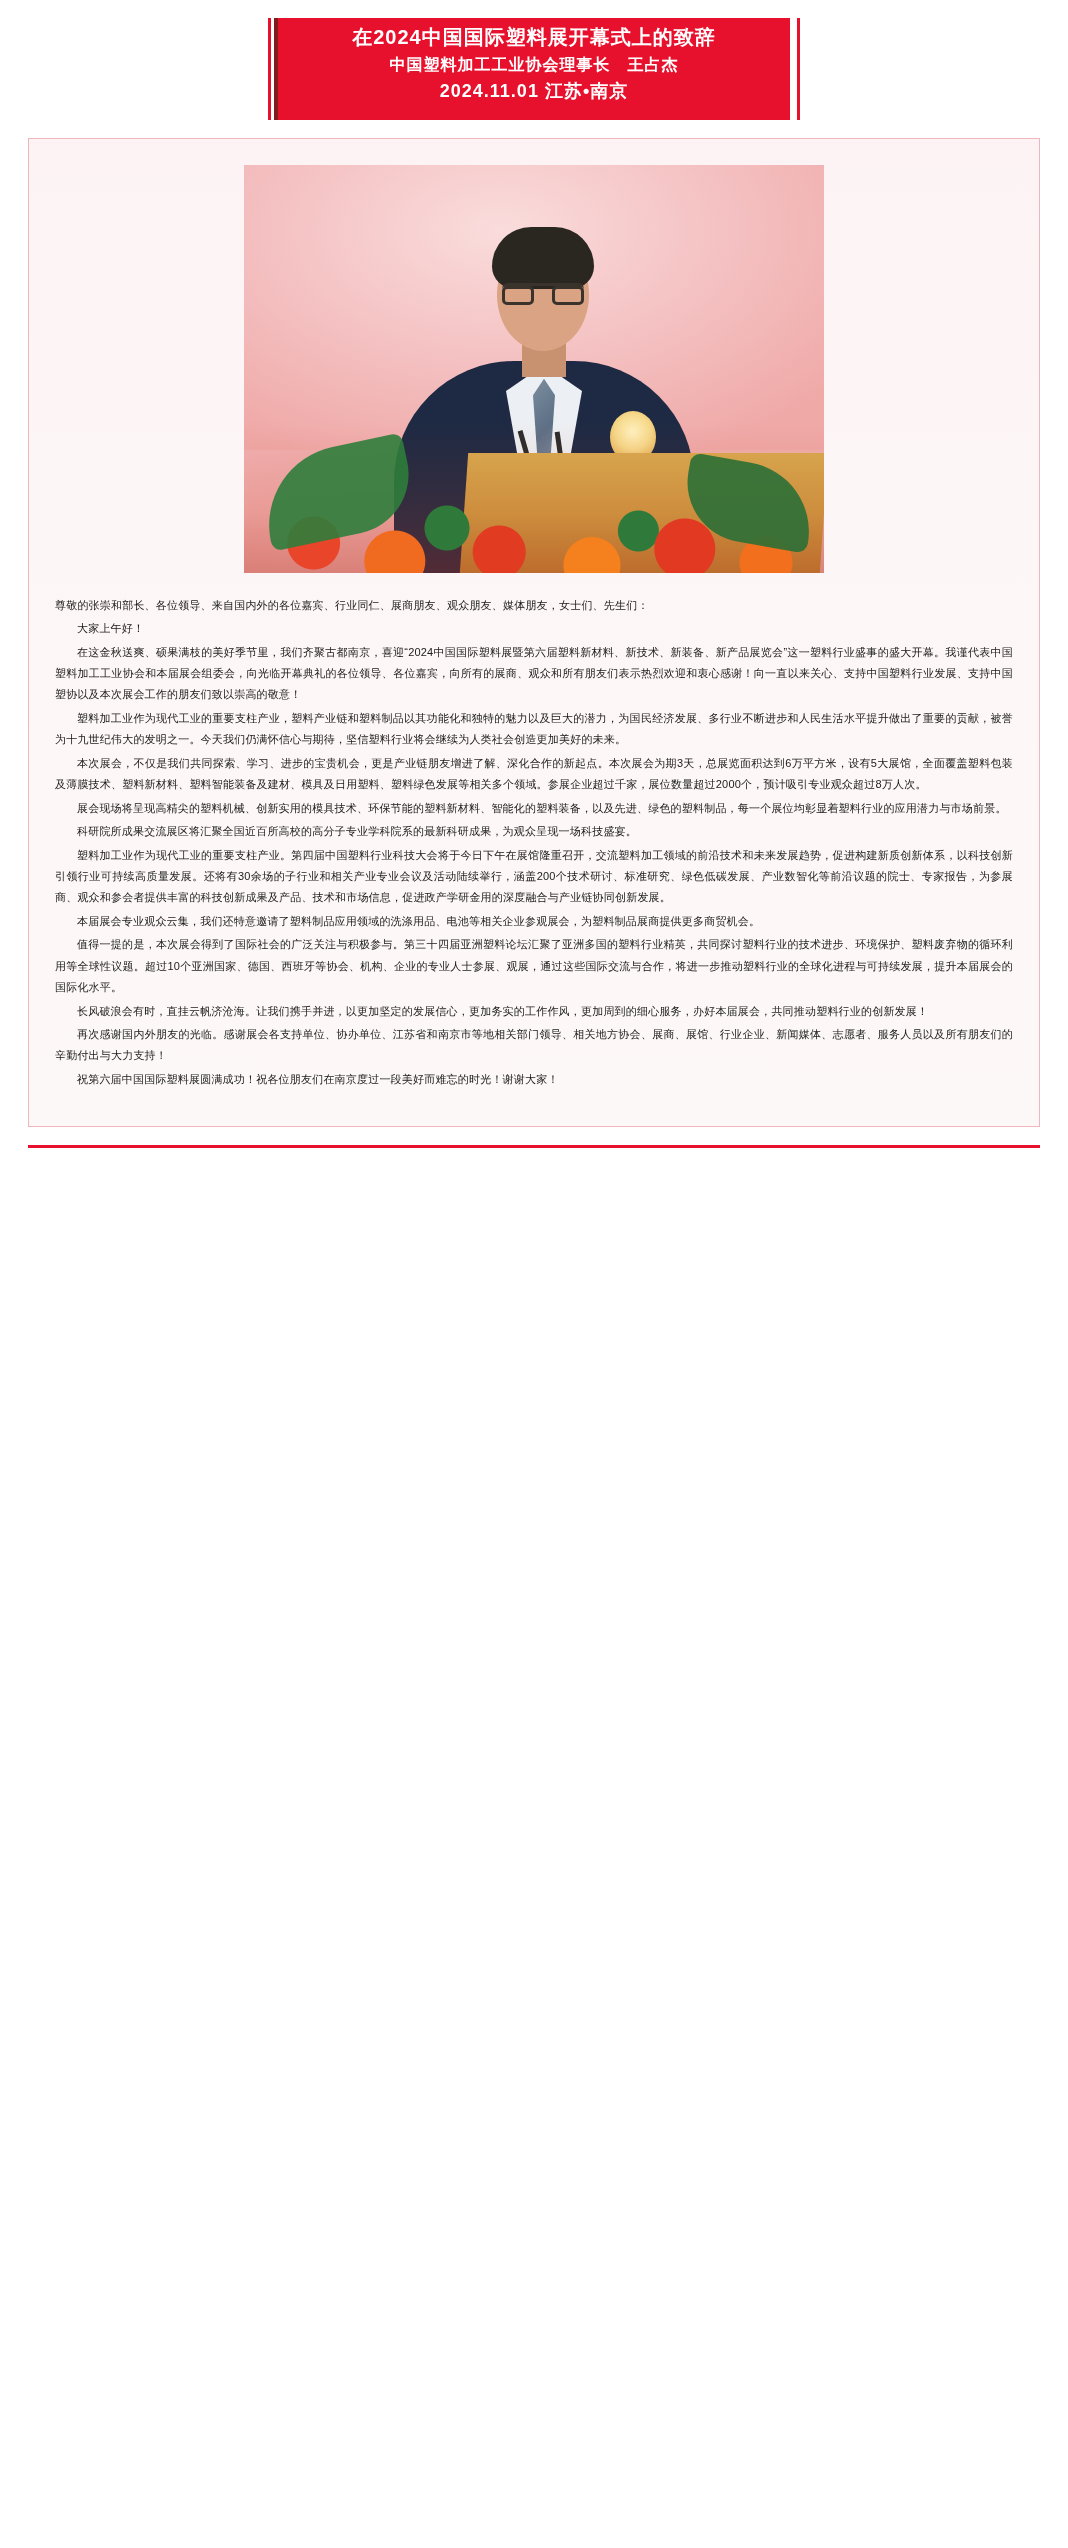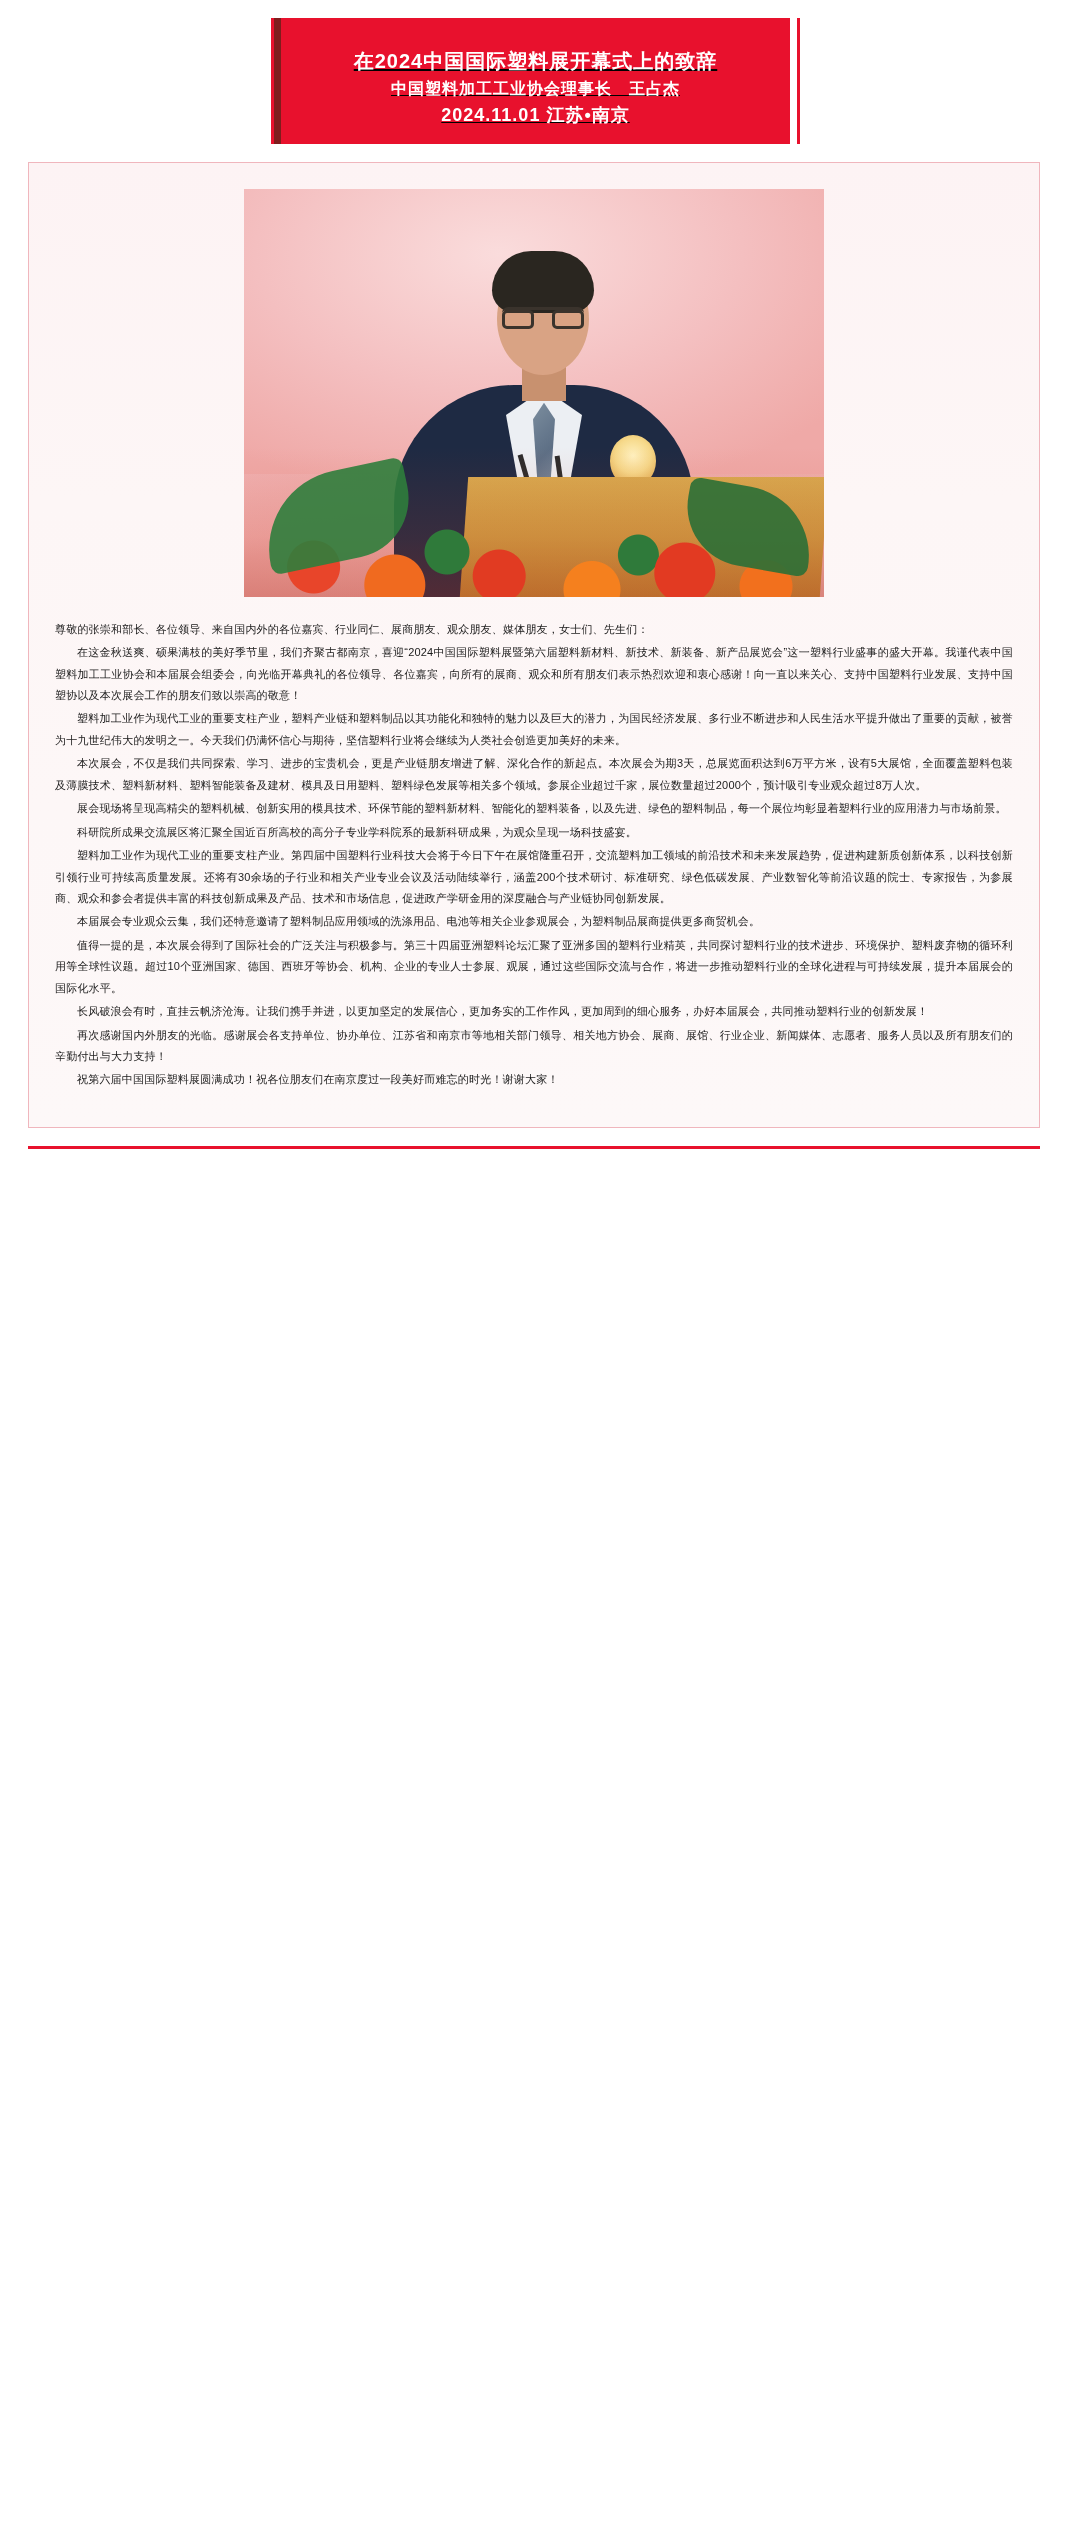--- a/index.html
+++ b/index.html
@@ -23,27 +23,26 @@
 
   
   .header-wrap {
     padding: 18px 0 14px 0;
     display: flex;
     justify-content: center;
   }
   .header-banner {
     background: #e8112d;
     width: 520px;
-    padding: 28px 18px 14px 18px;
+    padding: 4px 18px 14px 18px;
     box-sizing: border-box;
     text-align: center;
-    border-left: 7px solid #7f1d1d;
+    border-left: 4px solid #7f1d1d;
     border-right: 4px solid #ffffff;
     position: relative;
-    text-decoration: underline;
   }
   .header-banner::before,
   .header-banner::after {
     content: "";
     position: absolute;
     top: 0;
     bottom: 0;
     width: 3px;
     background: #e8112d;
   }
@@ -286,20 +285,21 @@
         <div class="ph-flower"></div>
         <div class="ph-podium"></div>
         <div class="ph-flowers"></div>
         <div class="ph-leaf-l"></div>
         <div class="ph-leaf-r"></div>
       </div>
     </div>
 
     <div class="article">
       <p class="noindent">尊敬的张崇和部长、各位领导、来自国内外的各位嘉宾、行业同仁、展商朋友、观众朋友、媒体朋友，女士们、先生们：</p>
+      <p>大家上午好！</p>
       <p>在这金秋送爽、硕果满枝的美好季节里，我们齐聚古都南京，喜迎“2024中国国际塑料展暨第六届塑料新材料、新技术、新装备、新产品展览会”这一塑料行业盛事的盛大开幕。我谨代表中国塑料加工工业协会和本届展会组委会，向光临开幕典礼的各位领导、各位嘉宾，向所有的展商、观众和所有朋友们表示热烈欢迎和衷心感谢！向一直以来关心、支持中国塑料行业发展、支持中国塑协以及本次展会工作的朋友们致以崇高的敬意！</p>
       <p>塑料加工业作为现代工业的重要支柱产业，塑料产业链和塑料制品以其功能化和独特的魅力以及巨大的潜力，为国民经济发展、多行业不断进步和人民生活水平提升做出了重要的贡献，被誉为十九世纪伟大的发明之一。今天我们仍满怀信心与期待，坚信塑料行业将会继续为人类社会创造更加美好的未来。</p>
       <p>本次展会，不仅是我们共同探索、学习、进步的宝贵机会，更是产业链朋友增进了解、深化合作的新起点。本次展会为期3天，总展览面积达到6万平方米，设有5大展馆，全面覆盖塑料包装及薄膜技术、塑料新材料、塑料智能装备及建材、模具及日用塑料、塑料绿色发展等相关多个领域。参展企业超过千家，展位数量超过2000个，预计吸引专业观众超过8万人次。</p>
       <p>展会现场将呈现高精尖的塑料机械、创新实用的模具技术、环保节能的塑料新材料、智能化的塑料装备，以及先进、绿色的塑料制品，每一个展位均彰显着塑料行业的应用潜力与市场前景。</p>
       <p>科研院所成果交流展区将汇聚全国近百所高校的高分子专业学科院系的最新科研成果，为观众呈现一场科技盛宴。</p>
       <p>塑料加工业作为现代工业的重要支柱产业。第四届中国塑料行业科技大会将于今日下午在展馆隆重召开，交流塑料加工领域的前沿技术和未来发展趋势，促进构建新质创新体系，以科技创新引领行业可持续高质量发展。还将有30余场的子行业和相关产业专业会议及活动陆续举行，涵盖200个技术研讨、标准研究、绿色低碳发展、产业数智化等前沿议题的院士、专家报告，为参展商、观众和参会者提供丰富的科技创新成果及产品、技术和市场信息，促进政产学研金用的深度融合与产业链协同创新发展。</p>
       <p>本届展会专业观众云集，我们还特意邀请了塑料制品应用领域的洗涤用品、电池等相关企业参观展会，为塑料制品展商提供更多商贸机会。</p>
       <p>值得一提的是，本次展会得到了国际社会的广泛关注与积极参与。第三十四届亚洲塑料论坛汇聚了亚洲多国的塑料行业精英，共同探讨塑料行业的技术进步、环境保护、塑料废弃物的循环利用等全球性议题。超过10个亚洲国家、德国、西班牙等协会、机构、企业的专业人士参展、观展，通过这些国际交流与合作，将进一步推动塑料行业的全球化进程与可持续发展，提升本届展会的国际化水平。</p>
       <p>长风破浪会有时，直挂云帆济沧海。让我们携手并进，以更加坚定的发展信心，更加务实的工作作风，更加周到的细心服务，办好本届展会，共同推动塑料行业的创新发展！</p>
       <p>再次感谢国内外朋友的光临。感谢展会各支持单位、协办单位、江苏省和南京市等地相关部门领导、相关地方协会、展商、展馆、行业企业、新闻媒体、志愿者、服务人员以及所有朋友们的辛勤付出与大力支持！</p>

